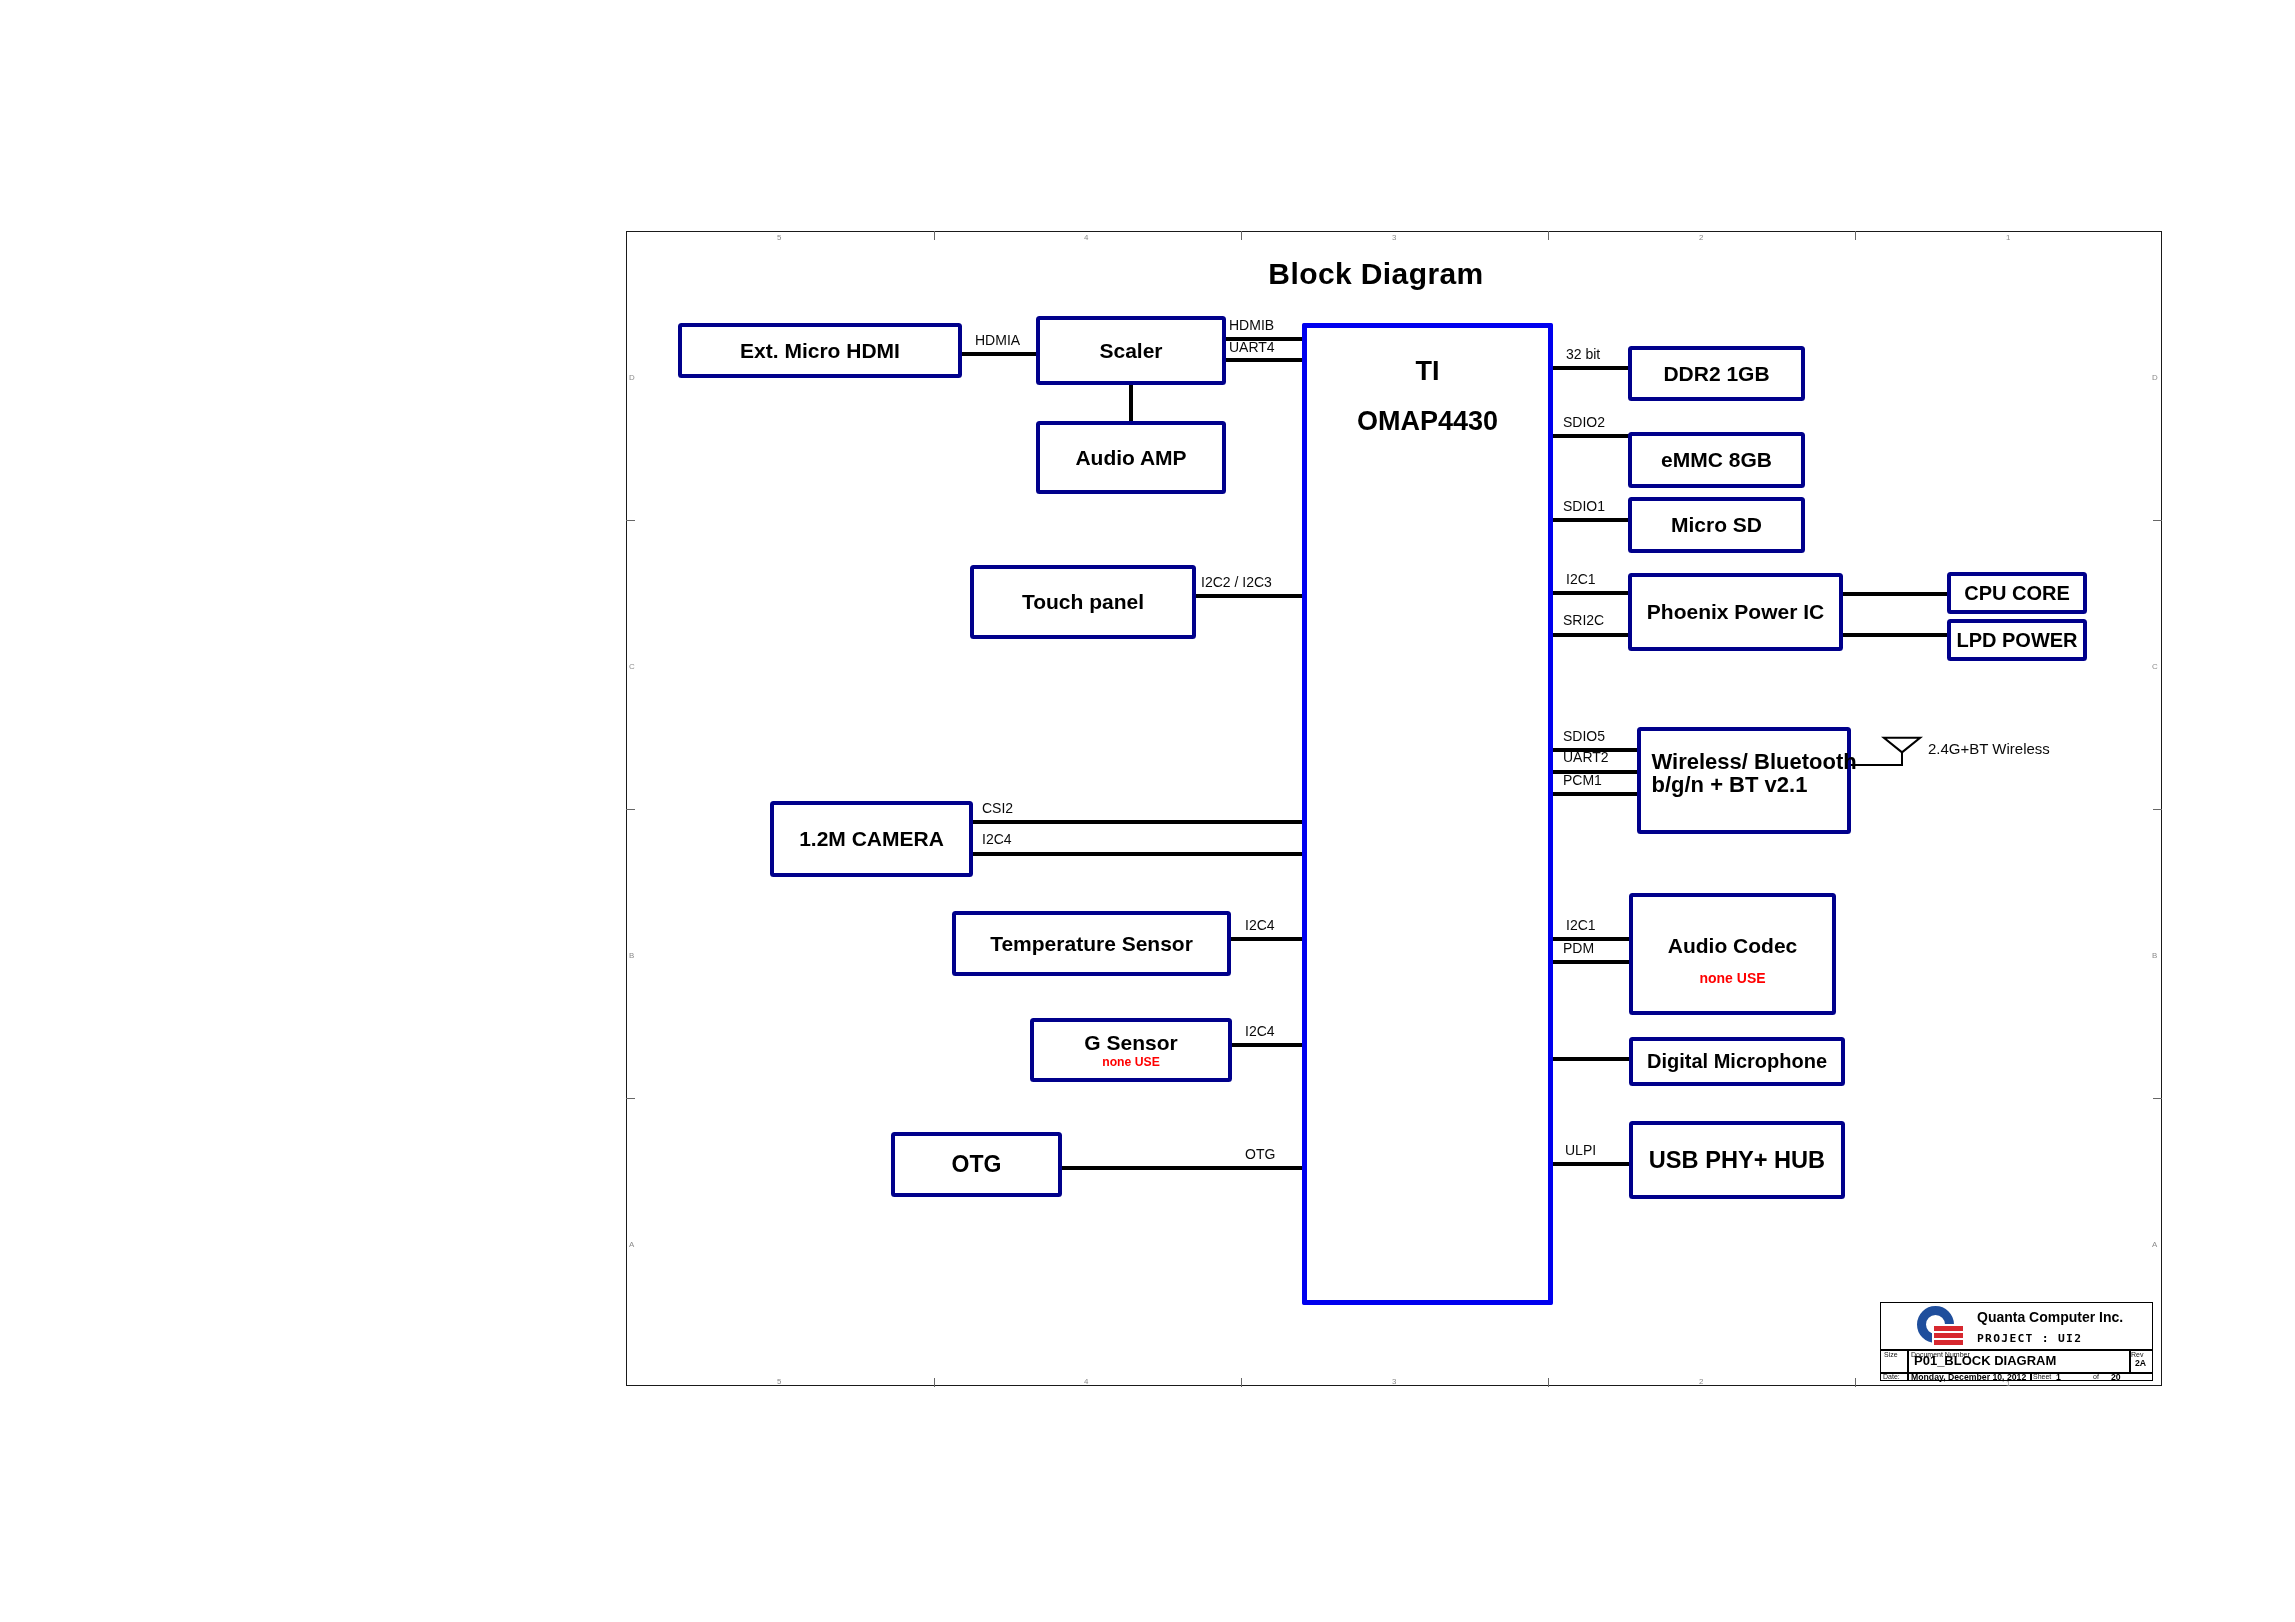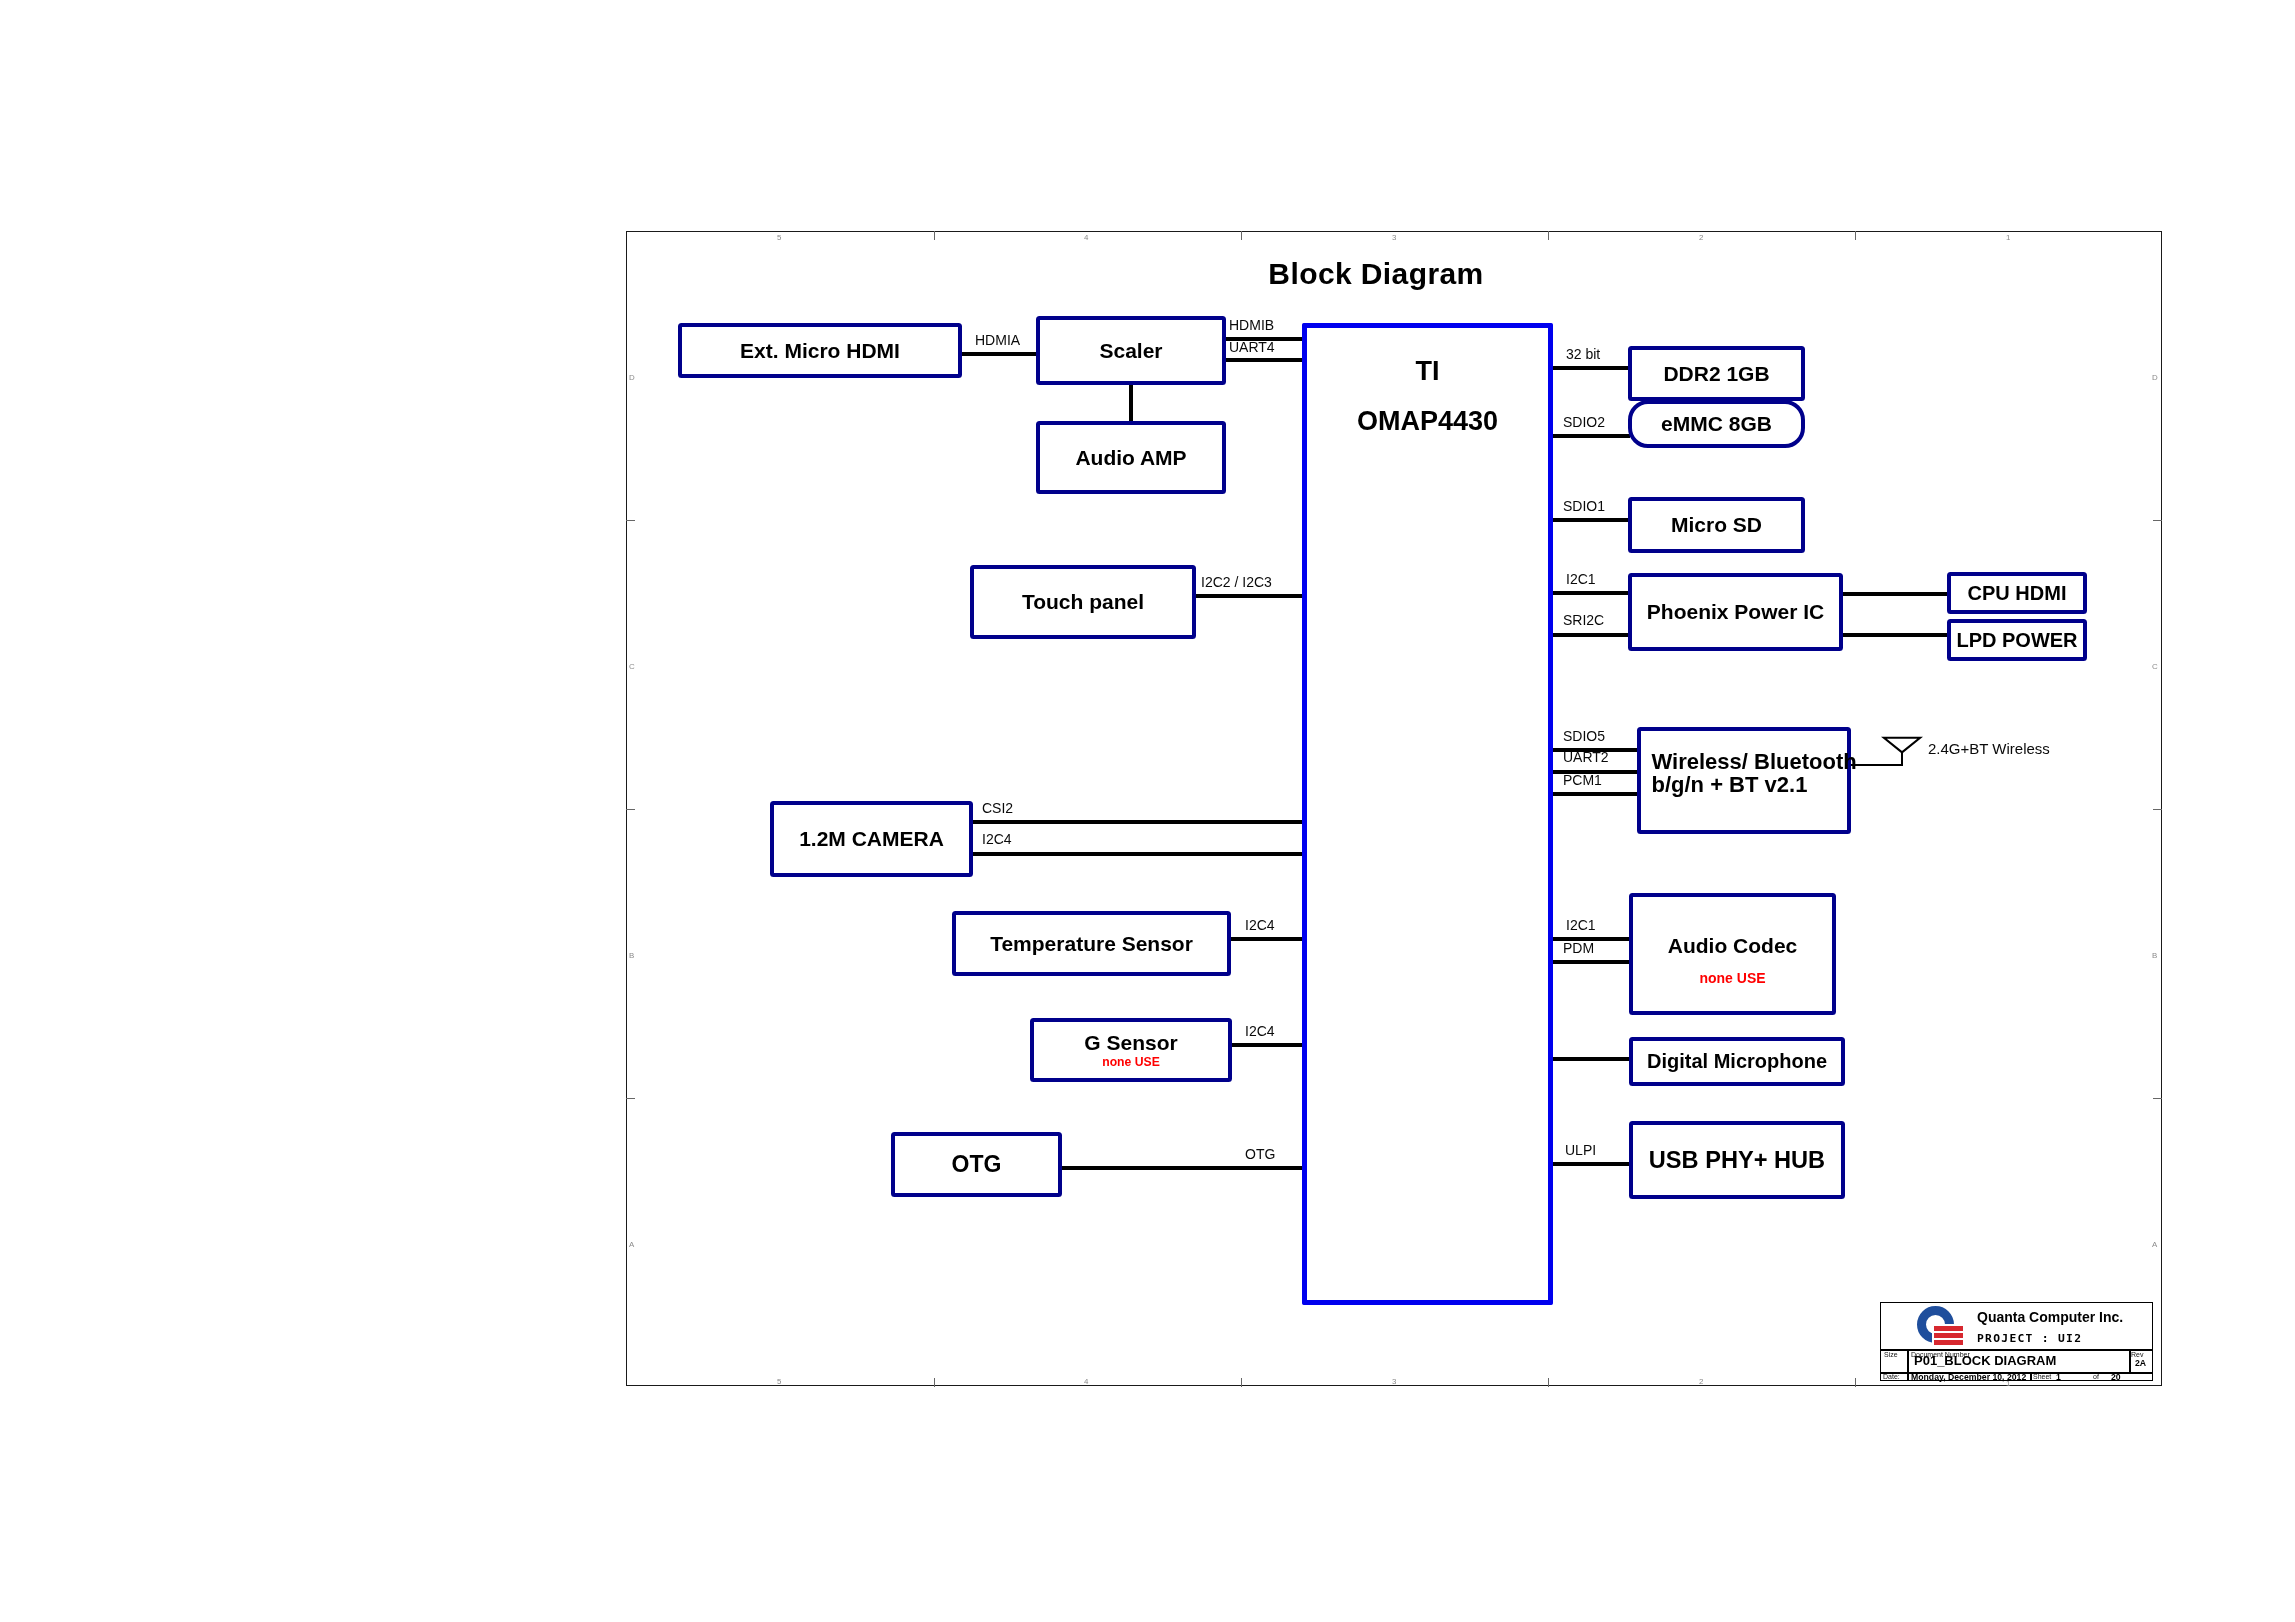--- a/index.html
+++ b/index.html
@@ -169,31 +169,31 @@
   </div>
 
   <div class="blk cpu" style="left:1302px;top:323px;width:251px;height:982px;">
     <span>TI</span>
     <span style="margin-top:18px;">OMAP4430</span>
   </div>
 
   <div class="blk" style="left:1628px;top:346px;width:177px;height:55px;">
     <span>DDR2 1GB</span>
   </div>
-  <div class="blk" style="left:1628px;top:400px;width:177px;height:48px;border-radius:20px;">
+  <div class="blk" style="left:1628px;top:432px;width:177px;height:56px;">
     <span>eMMC 8GB</span>
   </div>
   <div class="blk" style="left:1628px;top:497px;width:177px;height:56px;">
     <span>Micro SD</span>
   </div>
   <div class="blk" style="left:1628px;top:573px;width:215px;height:78px;">
     <span>Phoenix Power IC</span>
   </div>
   <div class="blk" style="left:1947px;top:572px;width:140px;height:42px;font-size:20px;">
-    <span>CPU HDMI</span>
+    <span>CPU CORE</span>
   </div>
   <div class="blk" style="left:1947px;top:619px;width:140px;height:42px;font-size:20px;">
     <span>LPD POWER</span>
   </div>
   <div class="blk twoline" style="left:1637px;top:727px;width:214px;height:107px;">
     <span>Wireless/ Bluetooth</span>
     <span>b/g/n + BT v2.1</span>
   </div>
   <div class="blk stacked" style="left:1629px;top:893px;width:207px;height:122px;padding-top:37px;">
     <span>Audio Codec</span>

